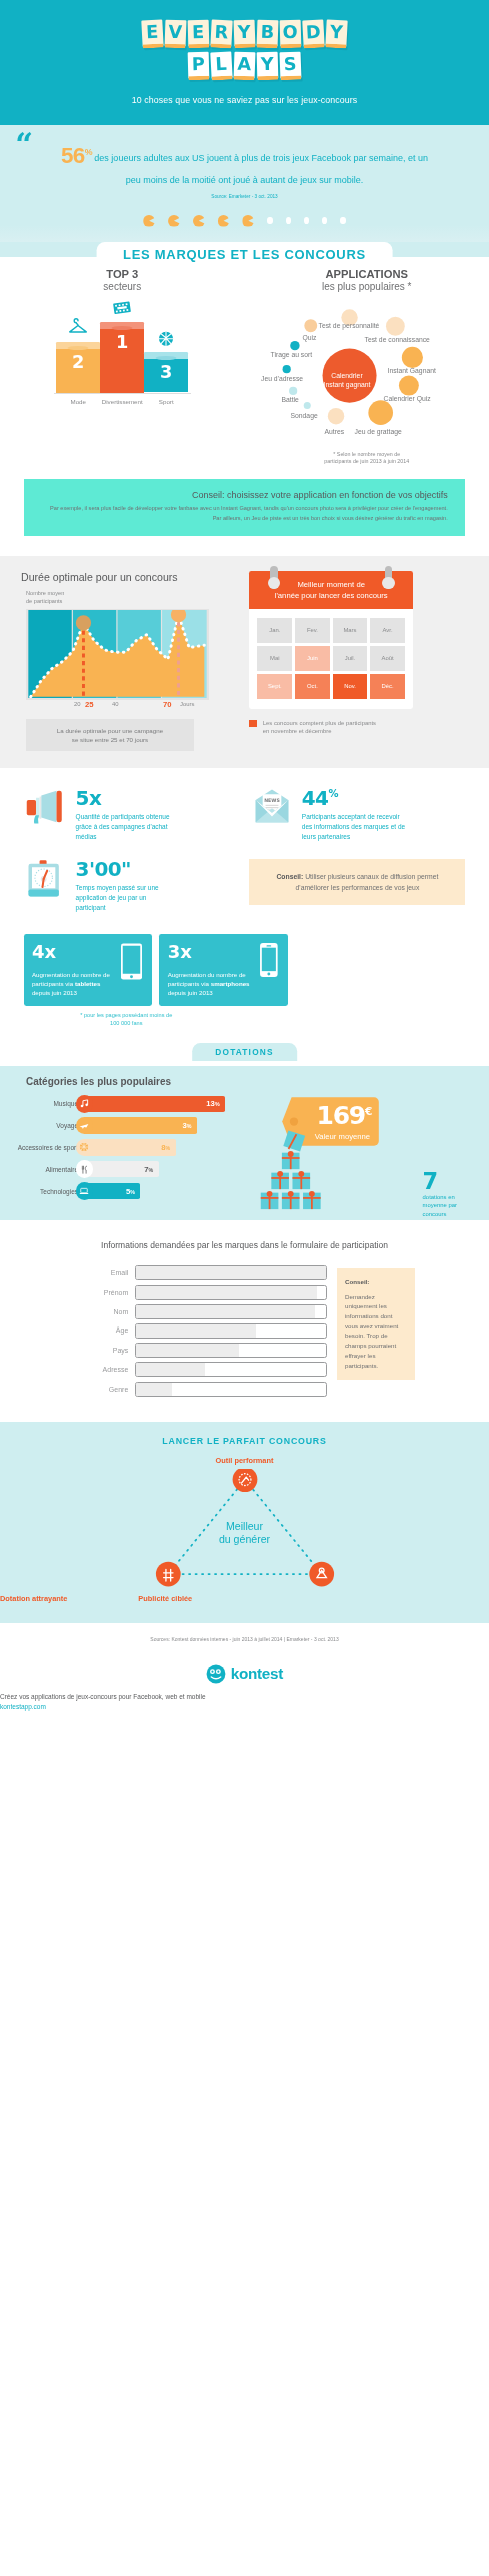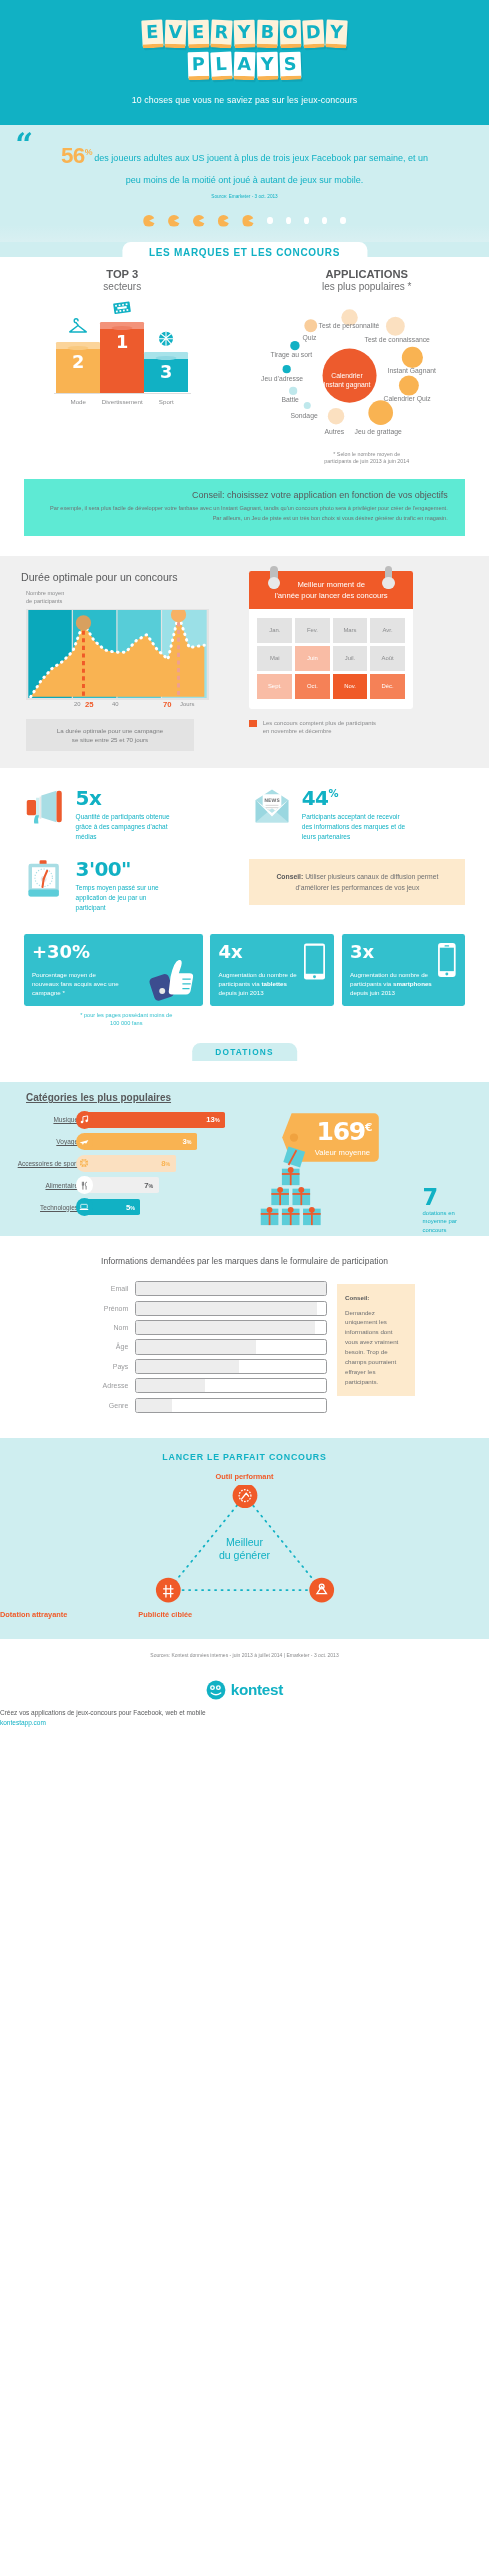--- a/index.html
+++ b/index.html
@@ -81,21 +81,21 @@
     clip-path: polygon(100% 25%, 50% 50%, 100% 75%, 100% 100%, 0 100%, 0 0, 100% 0);
   }
   .dot { width: 5.3px; height: 6.5px; border-radius: 50%; background: #ffffff; }
 
   
   .pill-wrap { background: #cfeef0; height: 15.3px; position: relative; }
   .pill {
     position: absolute; left: 50%; transform: translateX(-50%); top: 0;
     background: #ffffff; border-radius: 8.3px 8.3px 0 0;
     padding: 4.7px 27px 5.9px;
-    color: #11b1c4; font-size: 10px; font-weight: bold; letter-spacing: 0.7px;
+    color: #11b1c4; font-size: 13px; font-weight: bold; letter-spacing: 0.7px;
     white-space: nowrap;
   }
 
   
   .white-sec { background: #ffffff; padding: 10.6px 0 0; }
   .two-col { display: flex; }
   .col { width: 50%; text-align: center; }
   .col-h1 { font-size: 11.2px; font-weight: bold; color: #58595b; }
   .col-h2 { font-size: 10px; color: #6f7072; margin-top: 1.2px; }
 
@@ -176,21 +176,21 @@
   .tcard.w1 { width: 42%; }
   .tcard.w2 { width: 29%; }
   .tcard-big { font-size: 18px; font-weight: bold; color: #fff; line-height: 1; font-family:"DejaVu Sans",sans-serif; }
   .tcard-txt { font-size: 6.2px; color: #fff; line-height: 1.48; margin-top: 8.3px; max-width: 88px; }
   .tcard-txt b { font-weight: bold; }
   .tcard .phone { position: absolute; right: 9.4px; top: 9.4px; }
   .tcard .thumb { position: absolute; right: 3.5px; bottom: 2.4px; }
   .teal-foot { font-size: 5.6px; color: #33c0cd; text-align: center; width: 42%; margin-left: 23.6px; margin-top: 4.7px; line-height: 1.45; }
 
   
-  .dot-sec { background: #cfeef0; margin-top: 25px; padding: 10.6px 0 15.3px; position: relative; text-decoration: underline; }
+  .dot-sec { background: #cfeef0; margin-top: 9px; padding: 10.6px 0 15.3px; position: relative; }
   .dot-pillwrap { height: 14px; position: relative; background: #fff; }
   .dot-pill {
     position: absolute; left: 50%; transform: translateX(-50%); top: 0;
     background: #cfeef0; border-radius: 8.3px 8.3px 0 0; padding: 4.1px 23.6px 4.7px;
     color: #11b1c4; font-size: 8.3px; font-weight: bold; letter-spacing: 1.2px;
   }
   .cat-title { font-size: 10px; font-weight: bold; color: #58595b; padding-left: 26px; margin-bottom: 8.3px; }
   .dot-main { display: flex; }
   .bars { width: 54%; padding-left: 5.9px; }
   .bar-row { display: flex; align-items: center; margin-bottom: 5.3px; }
@@ -517,32 +517,20 @@
           <div class="stat-txt" style="max-width:97px">Temps moyen passé sur une application de jeu par un participant</div>
         </div>
       </div>
       <div class="stat-tip">
         <b>Conseil:</b><span> Utiliser plusieurs canaux de diffusion permet d'améliorer les performances de vos jeux</span>
       </div>
     </div>
   </div>
 
   <div class="teal-cards">
-    <div class="tcard w1">
-      <div class="tcard-big">+30%</div>
-      <div class="tcard-txt">Pourcentage moyen de nouveaux fans acquis avec une campagne *</div>
-      <svg class="thumb" width="51" height="51" viewBox="0 0 86 86">
-        <rect x="6" y="38" width="34" height="40" rx="7" transform="rotate(-18 23 58)" fill="#3c4d8f"></rect>
-        <circle cx="24" cy="64" r="5" fill="#e8e8e8"></circle>
-        <path d="M38 40 q6 -26 14 -28 q7 -1 4 10 l-4 12 h18 q7 0 6 7 l-4 22 q-1 7 -8 7 h-24 q-5 0 -5 -5 z" fill="#ffffff"></path>
-        <line x1="58" y1="44" x2="72" y2="44" stroke="#33c0cd" stroke-width="2"></line>
-        <line x1="58" y1="52" x2="72" y2="52" stroke="#33c0cd" stroke-width="2"></line>
-        <line x1="58" y1="60" x2="70" y2="60" stroke="#33c0cd" stroke-width="2"></line>
-      </svg>
-    </div>
 
     <div class="tcard w2">
       <div class="tcard-big">4x</div>
       <div class="tcard-txt"><span>Augmentation du nombre de participants via </span><b>tablettes</b><span> depuis juin 2013</span></div>
       <svg class="phone" width="21" height="37" viewBox="0 0 36 62">
         <rect x="0" y="0" width="36" height="62" rx="4" fill="#ffffff"></rect>
         <rect x="3" y="4" width="30" height="48" fill="#33c0cd"></rect>
         <circle cx="18" cy="57" r="2.5" fill="#33c0cd"></circle>
       </svg>
     </div>

